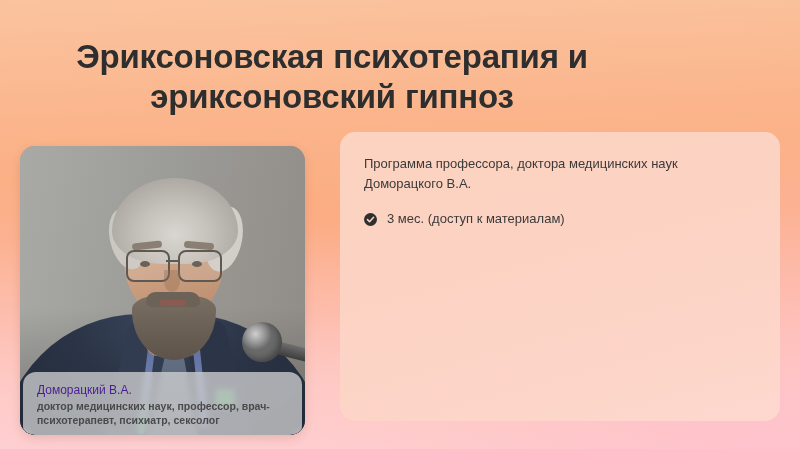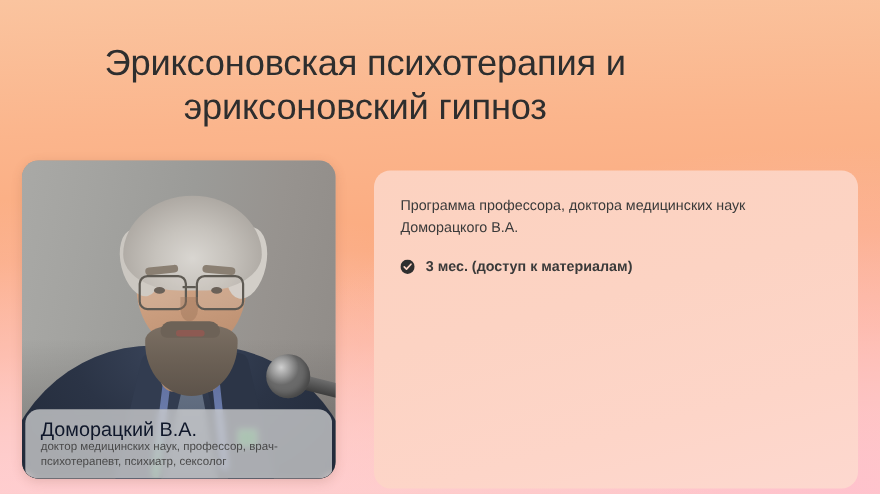--- a/index.html
+++ b/index.html
@@ -28,21 +28,21 @@
   }
 
   
   .heading {
     position: absolute;
     left: 0;
     top: 4px;
     width: 664px;
     text-align: center;
     color: #2e2e2e;
-    font-weight: 400;
+    font-weight: 700;
     font-size: 33px;
     line-height: 40px;
     letter-spacing: -0.2px;
     white-space: pre-line;
     text-shadow: 0 1px 0 rgba(255,255,255,0.06);
     margin-top: 33px;
   }
 
   
   .photo-card {
@@ -286,59 +286,58 @@
     top: 226px;
     width: 279px;
     min-height: 58px;
     padding: 10px 12px 12px 14px;
     box-sizing: border-box;
     background: rgba(214, 214, 214, 0.74);
     border-radius: 13px;
     backdrop-filter: blur(3px);
   }
   .caption-name {
-    color: #0f172a;
-    font-size: 18px;
+    color: #4c1d95;
+    font-size: 12px;
     line-height: 16px;
     font-weight: 400;
     margin: 0 0 2px 0;
   }
   .caption-role {
     color: #4a4a4a;
     font-size: 10.5px;
     line-height: 13.5px;
-    font-weight: 400;
+    font-weight: 700;
     margin: 0;
     max-width: 244px;
   }
 
   
   .info-card {
     position: absolute;
     left: 340px;
-    top: 155px;
+    top: 132px;
     width: 440px;
     height: 289px;
     box-sizing: border-box;
     padding: 22px 26px 20px 24px;
     border-radius: 15px;
     background: linear-gradient(165deg, #fcd2c0 0%, #fcd3c3 42%, #fdd5c8 74%, #fdd8cf 100%);
   }
   .info-lead {
     color: #3a3a3a;
     font-size: 13px;
     line-height: 20px;
     margin: 0 0 16px 0;
     max-width: 398px;
   }
   .info-list {
     list-style: none;
     margin: 0;
     padding: 0;
-    font-weight: bold;
   }
   .info-item {
     display: flex;
     align-items: flex-start;
     gap: 10px;
     margin-bottom: 18px;
   }
   .info-item:last-child { margin-bottom: 0; }
   .check-icon {
     flex: 0 0 auto;

